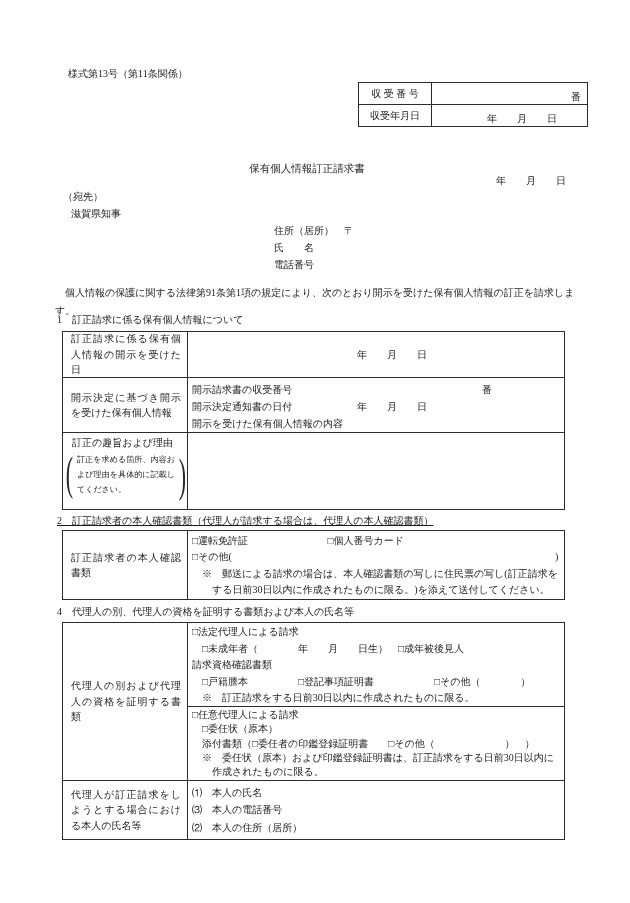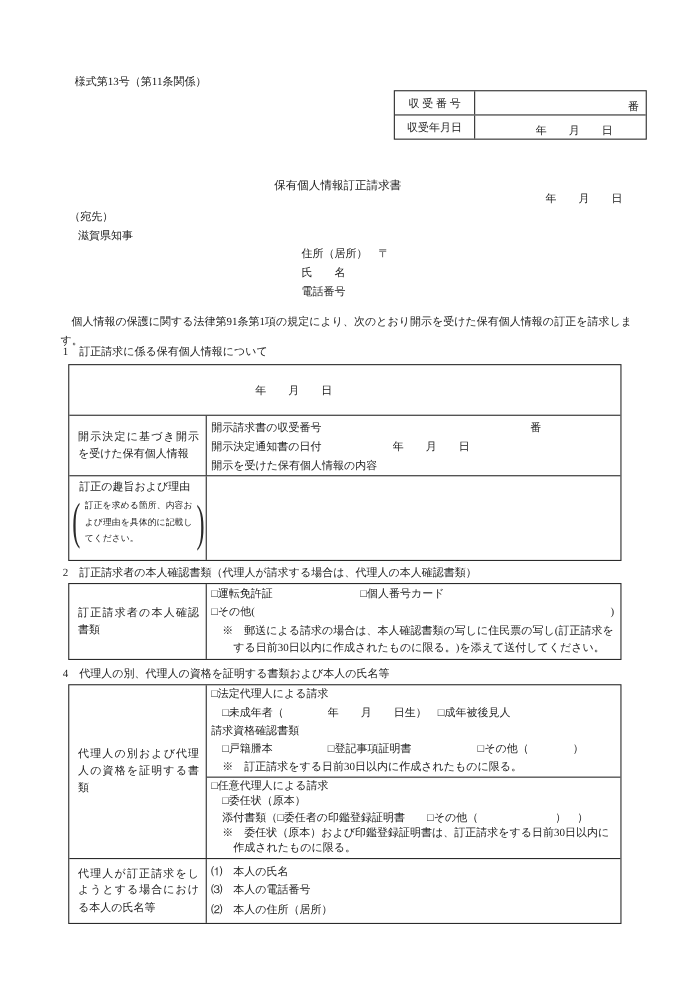--- a/index.html
+++ b/index.html
@@ -105,20 +105,23 @@
 
   <div class="abs" style="left:55px; top:284px; line-height:17.5px;">
     <div class="line">　個人情報の保護に関する法律第91条第1項の規定により、次のとおり開示を受けた保有個人情報の訂正を請求しま</div>
     <div class="line">す。</div>
   </div>
 
   <div class="heading" style="left:57px; top:313px;">1　訂正請求に係る保有個人情報について</div>
 
   <div class="tbl t1">
     <div class="trow r1 bb">
+      <div class="lc">
+        <div class="jt">訂正請求に係る保有個人情報の開示を受けた日</div>
+      </div>
       <div class="rc">
         <span>年　　月　　日</span>
       </div>
     </div>
     <div class="trow r2 bb">
       <div class="lc">
         <div class="jt">開示決定に基づき開示を受けた保有個人情報</div>
       </div>
       <div class="rc">
         <div class="line">
@@ -140,21 +143,21 @@
         <div class="reason-note">
           <span class="bigparen bp-open">(</span>
           <span>訂正を求める箇所、内容および理由を具体的に記載してください。</span>
           <span class="bigparen bp-close">)</span>
         </div>
       </div>
       <div class="rc"></div>
     </div>
   </div>
 
-  <div class="heading" style="left:57px; top:514px;">2　訂正請求者の本人確認書類（代理人が請求する場合は、代理人の本人確認書類）</div>
+  <div class="heading" style="left:57px; top:514px;text-decoration:underline;">2　訂正請求者の本人確認書類（代理人が請求する場合は、代理人の本人確認書類）</div>
 
   <div class="tbl t2">
     <div class="trow r1">
       <div class="lc">
         <div class="jt">訂正請求者の本人確認書類</div>
       </div>
       <div class="rc">
         <div class="line">
           <span class="opt-w">□運転免許証</span>
           <span>□個人番号カード</span>

